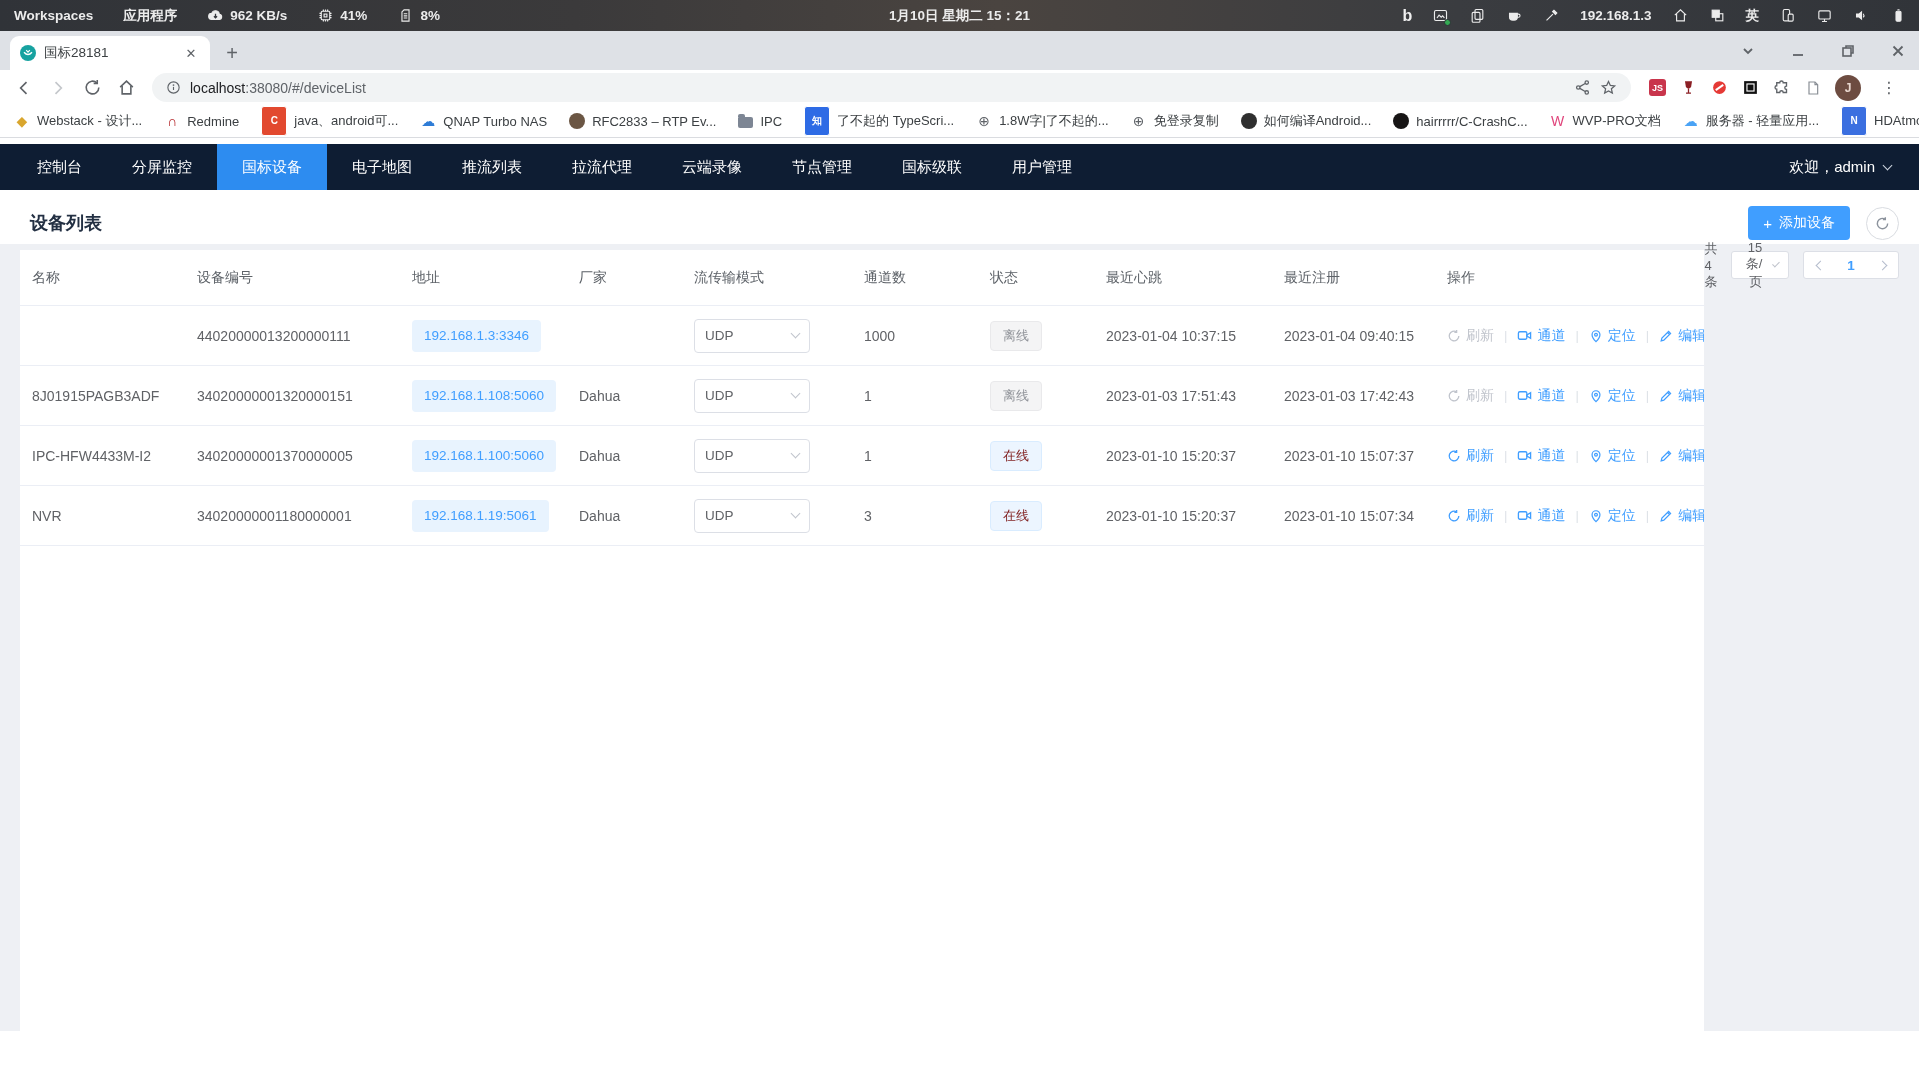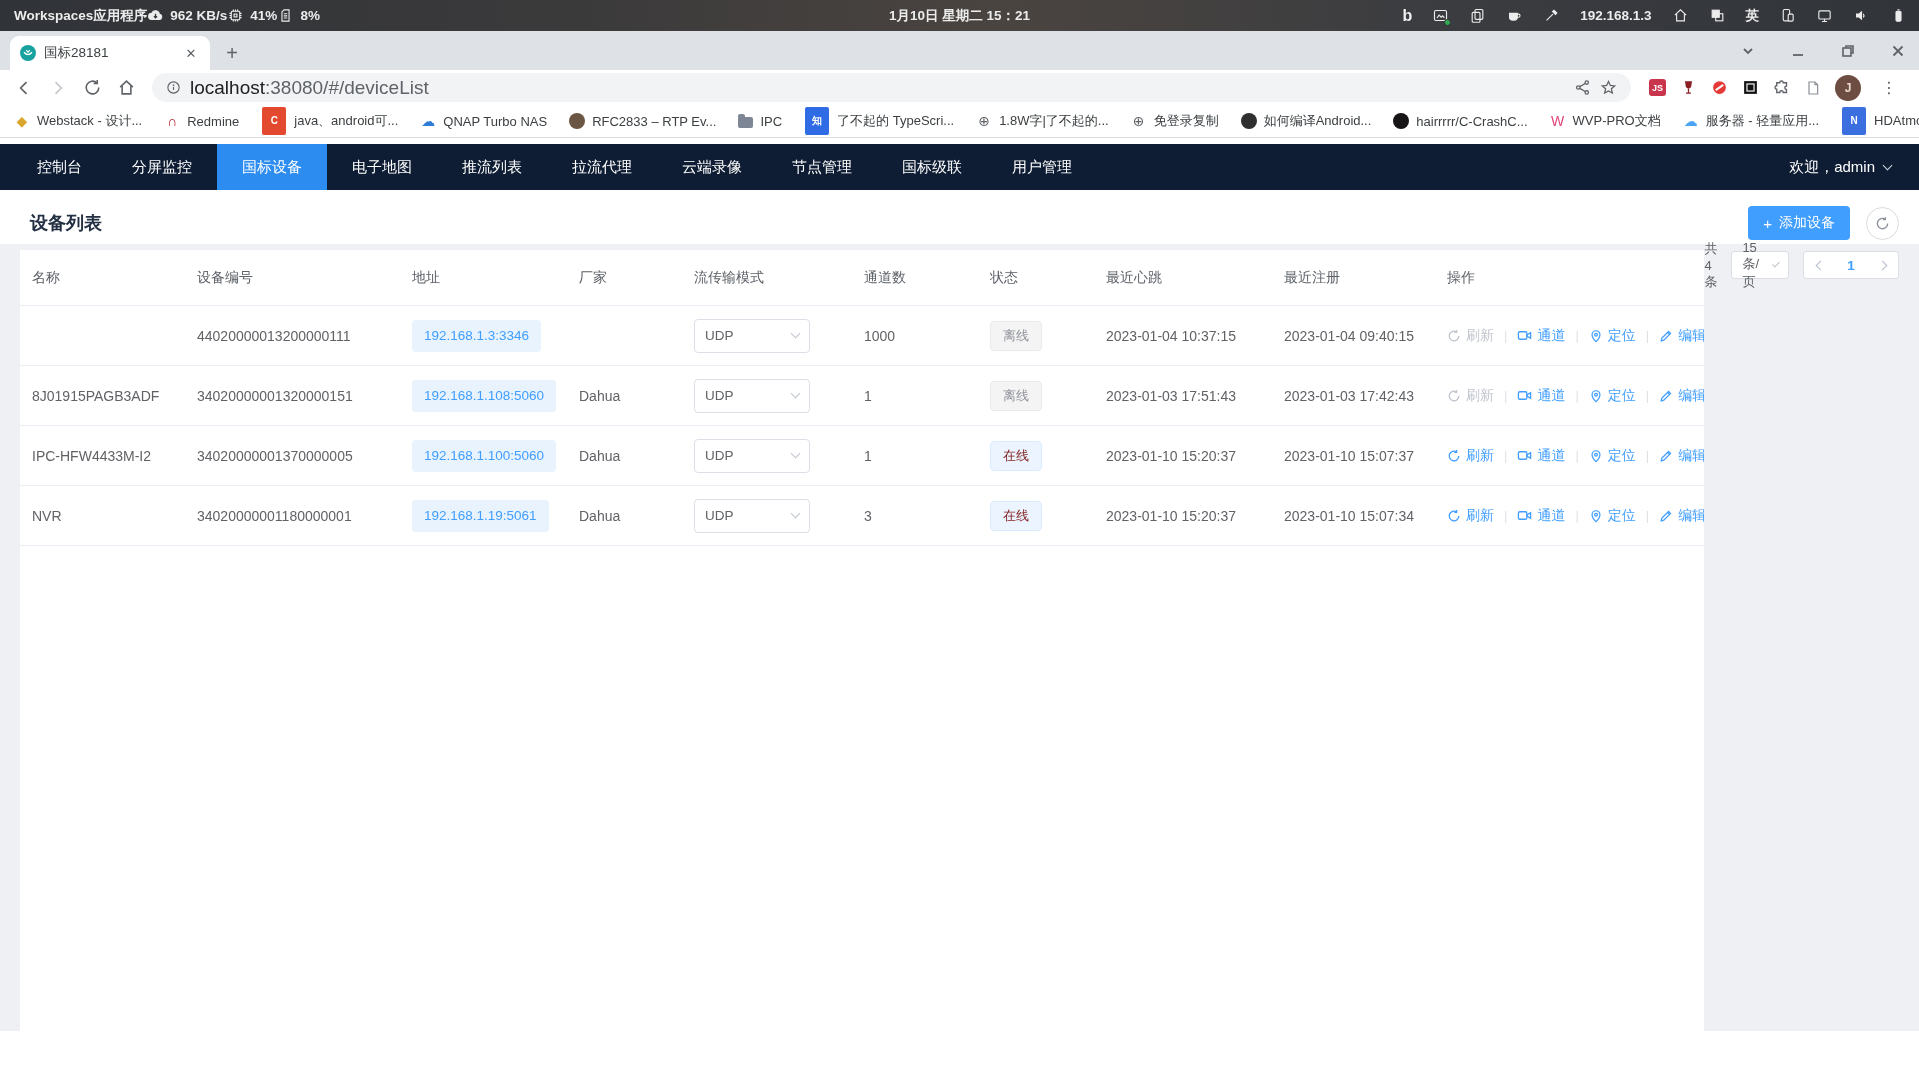--- a/index.html
+++ b/index.html
@@ -4,21 +4,21 @@
 <style>
   * { margin:0; padding:0; box-sizing:border-box; }
   html,body { width:1919px; height:1079px; overflow:hidden; background:#fff;
     font-family:"Liberation Sans","DejaVu Sans",sans-serif; }
   .screen { width:1919px; height:1079px; display:flex; flex-direction:column; }
 
   
   .os-bar { height:31px; flex:0 0 31px; color:#ececec; display:flex; align-items:center;
     background:linear-gradient(90deg,#303338 0%,#3b3a3b 30%,#4a4440 52%,#3a3c40 76%,#313439 100%);
     font-size:13.5px; font-weight:700; position:relative; }
-  .os-left { display:flex; align-items:center; padding-left:14px; }
+  .os-left { display:flex; align-items:center; gap:30px; padding-left:14px; }
   .os-group { display:flex; align-items:center; gap:6px; }
   .os-clock { position:absolute; left:0; right:0; text-align:center; pointer-events:none; }
   .os-right { margin-left:auto; display:flex; align-items:center; gap:20px; padding-right:12px; font-weight:700; }
   .os-ic { width:17px; height:17px; display:block; }
   .shot-wrap { position:relative; width:17px; height:17px; }
   .shot-wrap .gdot { position:absolute; right:-2px; bottom:-2px; width:7px; height:7px;
     border-radius:50%; background:#34a853; border:1px solid #2d3036; }
   .bing-b { font-size:16px; font-weight:700; color:#f0f0f0; line-height:1; }
 
   
@@ -35,21 +35,21 @@
     align-items:center; gap:36px; color:#5f6368; }
   .win-controls svg { display:block; cursor:pointer; }
 
   
   .toolbar { height:35px; flex:0 0 35px; background:#fff; display:flex; align-items:center;
     padding:0 10px; gap:6px; }
   .tb-btn { width:28px; height:28px; display:flex; align-items:center; justify-content:center;
     border-radius:50%; cursor:pointer; }
   .omnibox { flex:1; height:29px; background:#f1f3f4; border-radius:15px; display:flex;
     align-items:center; gap:9px; padding:0 14px; margin:0 6px; }
-  .url { font-size:19px; color:#5f6368; white-space:nowrap; }
+  .url { font-size:14px; color:#5f6368; white-space:nowrap; }
   .url b { color:#202124; font-weight:400; }
   .omni-spacer { flex:1; }
   .ext-row { display:flex; align-items:center; gap:14px; padding:0 6px; }
   .ext-ic { width:17px; height:17px; display:flex; align-items:center; justify-content:center;
     font-size:9px; font-weight:700; border-radius:3px; cursor:pointer; }
   .avatar { width:26px; height:26px; border-radius:50%; background:#6d4c41; color:#e8d7cf;
     display:flex; align-items:center; justify-content:center; font-size:12px; font-weight:700; cursor:pointer; }
   .menu-dots { color:#5f6368; font-size:16px; padding:0 6px; cursor:pointer; }
 
   
@@ -112,21 +112,21 @@
     cursor:pointer; text-decoration:none; white-space:nowrap; }
   .act.del { color:#0f172a; }
   .act.disabled { color:#c0c4cc; cursor:default; }
   .act svg { display:block; }
   .sep { color:#dfe3e8; margin:0 10px; font-size:13px; }
 
   
   .pagination { height:30px; flex:0 0 30px; display:flex; align-items:center; justify-content:flex-end;
     gap:14px; color:#606266; font-size:13px; }
   .pg-select { height:28px; background:#fff; border:1px solid #dcdfe6; border-radius:3px;
-    display:flex; align-items:center; gap:12px; padding:0 10px; cursor:pointer; }
+    display:flex; align-items:center; gap:12px; padding:0 10px; cursor:pointer;text-align:right; }
   .pager { height:28px; background:#fff; border:1px solid #dcdfe6; border-radius:3px;
     display:flex; align-items:center; }
   .pg-arrow { width:32px; height:100%; display:flex; align-items:center; justify-content:center;
     color:#b4bccc; cursor:pointer; }
   .pg-arrow .chev { margin-top:0; }
   .chev-left  { transform:rotate(135deg); }
   .chev-right { transform:rotate(-45deg); }
   .pg-num { width:30px; text-align:center; color:#409eff; font-weight:700; font-size:13.5px; }
   .bottom-band { height:48px; flex:0 0 48px; background:#fff; }
 </style>

